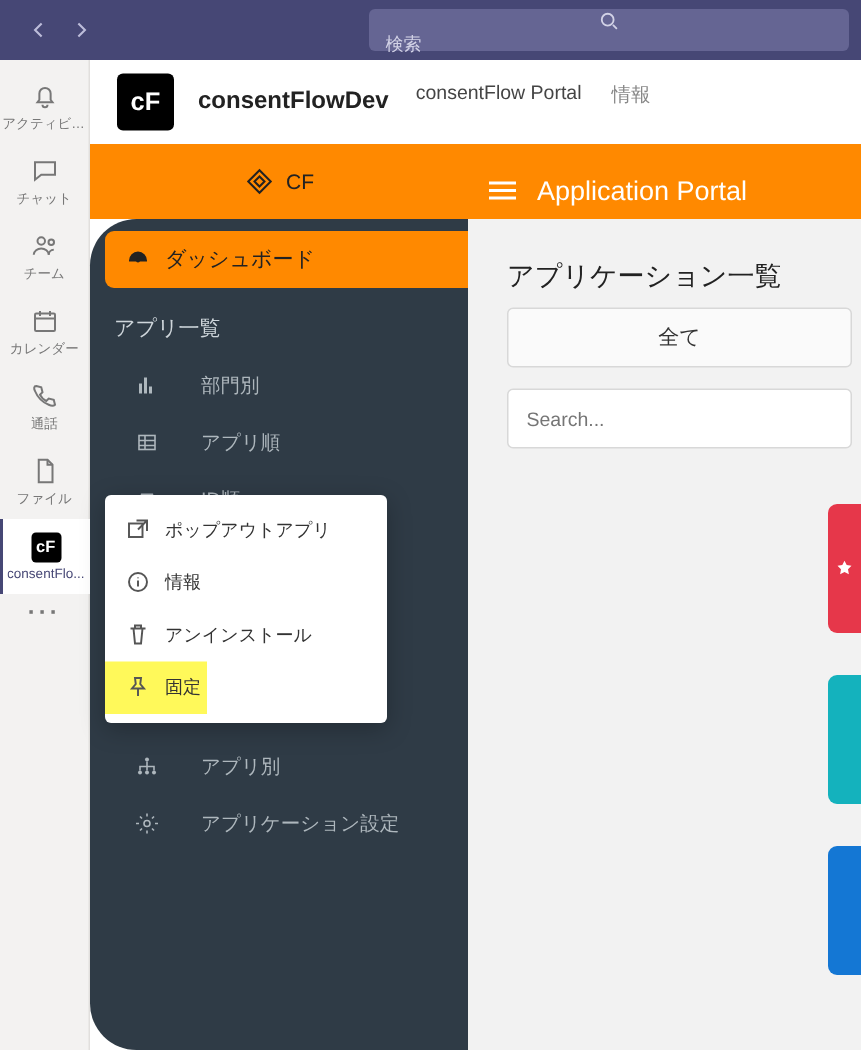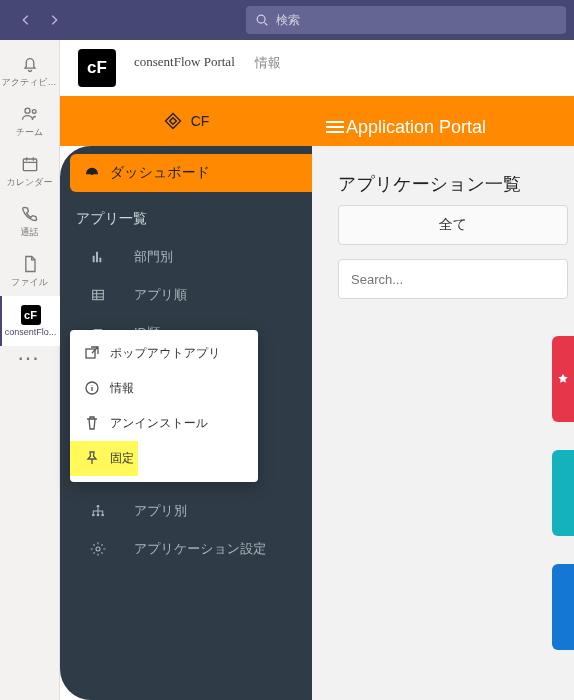--- a/index.html
+++ b/index.html
@@ -3,39 +3,39 @@
 <meta charset="utf-8">
 <style>
 * { margin: 0; padding: 0; box-sizing: border-box; font-family: -apple-system, "Segoe UI", Meiryo, sans-serif; }
 html, body { width: 574px; height: 700px; overflow: hidden; background: #fff; }
 
 
 .titlebar { height: 40px; background: #464775; display: flex; align-items: center; padding: 0 8px; }
 .nav-arrows { display: flex; gap: 4px; margin-left: 6px; }
 .nav-arrow { width: 24px; height: 24px; display: flex; align-items: center; justify-content: center; color: #bdbdda; cursor: pointer; }
 .search-wrap { margin-left: auto; flex: 0 0 320px; }
-.search-box { position: relative; height: 28px; background: #656593; border-radius: 4px; display: flex; align-items: center; padding: 0 8px; color: #d2d2e6; }
+.search-box { position: relative; height: 28px; background: #656593; border-radius: 4px; display: flex; align-items: center; padding: 0 8px; color: #d2d2e6; flex-direction: column; }
 .search-box svg { flex: 0 0 16px; }
 .search-input { background: transparent; border: none; outline: none; color: #d2d2e6; font-size: 12px; margin-left: 6px; width: 100%; }
 .search-input::placeholder { color: #d2d2e6; }
 
 
 .rail { position: absolute; left: 0; top: 40px; bottom: 0; width: 60px; background: #f3f2f1; border-right: 1px solid #e1dfdd; display: flex; flex-direction: column; align-items: center; padding-top: 6px; }
 .rail-item { width: 60px; height: 50px; display: flex; flex-direction: column; align-items: center; justify-content: center; gap: 2px; color: #777; cursor: pointer; font-size: 9px; }
 .rail-item.selected { border-left: 2px solid #464775; color: #464775; background: #fff; }
 .rail-item svg, .rail-logo-box { width: 20px; height: 20px; }
 .rail-logo-box { background: #000; color: #fff; font-weight: 700; font-size: 11px; display: flex; align-items: center; justify-content: center; border-radius: 3px; }
 .rail-label { font-size: 9px; text-align: center; white-space: nowrap; overflow: hidden; max-width: 56px; text-overflow: ellipsis; }
 .rail-more { margin-top: 4px; color: #777; font-weight: 700; letter-spacing: 2px; cursor: pointer; }
 
 
 .app-header { position: absolute; left: 60px; top: 40px; right: 0; height: 56px; background: #fff; display: flex; align-items: center; padding: 0 18px; gap: 16px; }
 .app-logo { width: 38px; height: 38px; background: #000; color: #fff; display: flex; align-items: center; justify-content: center; font-weight: 700; border-radius: 4px; font-size: 17px; }
 .app-title { font-weight: 700; font-size: 16px; color: #222; }
-.app-tab { font-size: 13px; color: #444; padding: 18px 2px 28px; cursor: pointer; font-family: Liberation Serif, serif; }
+.app-tab { font-size: 13px; color: #444; padding: 18px 2px 28px; cursor: pointer; }
 .app-tab.active { border-bottom: 3px solid #464775; }
 .app-tab.secondary { color: #888; }
 
 
 .orange-head { position: absolute; left: 60px; top: 96px; width: 252px; height: 50px; background: #ff8900; display: flex; align-items: center; justify-content: center; gap: 8px; color: #222; font-size: 14px; }
 .sidenav { position: absolute; left: 60px; top: 146px; width: 304px; bottom: 0; background: #2f3b46; color: #cfd6db; font-size: 14px; border-radius: 31px; }
 .sn-item { display: flex; align-items: center; gap: 10px; padding: 10px 16px; cursor: pointer; }
 .sn-item.lv2 { padding-left: 30px; font-size: 13px; color: #aeb7bd; gap: 28px; }
 .sn-item.active { background: #ff8900; color: #222; border-radius: 6px; margin: 8px 10px; padding: 10px 14px; }
 .sn-item svg { flex: 0 0 16px; width: 16px; height: 16px; }
@@ -43,21 +43,21 @@
 .admin-row { background: #3b4753; border-radius: 4px; margin: 6px 10px; padding: 10px 12px; display: flex; align-items: center; gap: 10px; cursor: pointer; }
 .green-btn { background: #27ae33; color: #fff; margin: 12px 10px; padding: 12px 10px; border-radius: 4px; display: flex; align-items: center; justify-content: center; gap: 8px; cursor: pointer; font-size: 14px; }
 
 
 .ctx-menu { position: absolute; left: 70px; top: 330px; width: 188px; background: #fff; border-radius: 4px; box-shadow: 0 4px 16px rgba(0,0,0,0.25); padding: 6px 0; z-index: 50; }
 .ctx-item { display: flex; gap: 10px; padding: 9px 14px; font-size: 12px; color: #333; cursor: pointer; }
 .ctx-item.hl { background: linear-gradient(to right, #fff95a 0, #fff95a 68px, transparent 68px); }
 .ctx-item svg { width: 16px; height: 16px; flex: 0 0 16px; }
 
 
-.right-head { position: absolute; left: 312px; top: 96px; right: 0; height: 62px; background: #ff8900; display: flex; align-items: center; gap: 2px; padding: 0 14px; color: #fff; font-size: 18px; }
+.right-head { position: absolute; left: 312px; top: 96px; right: 0; height: 62px; background: #ff8900; display: flex; align-items: center; gap: 14px; padding: 0 14px; color: #fff; font-size: 18px; }
 .hamburger { display: flex; flex-direction: column; gap: 3px; cursor: pointer; }
 .hamburger span { width: 18px; height: 2px; background: #fff; display: block; }
 .right-body { position: absolute; left: 312px; top: 146px; right: 0; bottom: 0; background: #f2f2f2; padding: 26px 0 0 26px; }
 .panel-title { font-size: 18px; color: #222; margin-bottom: 9px; }
 .filter-btn { width: 230px; height: 40px; border: 1px solid #d8d8d8; background: #fafafa; border-radius: 4px; display: flex; align-items: center; justify-content: center; font-size: 14px; color: #333; cursor: pointer; margin-bottom: 14px; }
 .search-field { width: 230px; height: 40px; border: 1px solid #d8d8d8; background: #fff; border-radius: 4px; display: flex; align-items: center; padding: 0 12px; }
 .search-field input { border: none; outline: none; font-size: 13px; width: 100%; }
 .tile-strip { position: absolute; right: 0; top: 190px; width: 22px; display: flex; flex-direction: column; gap: 28px; }
 .tile { height: 86px; border-top-left-radius: 6px; border-bottom-left-radius: 6px; display: flex; align-items: center; justify-content: center; color: #fff; }
 .tile.red { background: #e6374a; }
@@ -94,20 +94,26 @@
 <div class="rail">
   <div class="rail-item">
     <svg viewBox="0 0 24 24" fill="none" stroke="currentColor" stroke-width="1.6">
         <path d="M6 17h12l-1.5-2V10a4.5 4.5 0 0 0-9 0v5L6 17z"></path>
         <path d="M10 19a2 2 0 0 0 4 0"></path>
       </svg>
     <span class="rail-label">アクティビティ</span>
   </div>
   <div class="rail-item">
     <svg viewBox="0 0 24 24" fill="none" stroke="currentColor" stroke-width="1.6">
+        <path d="M4 5h16v10H9l-5 4V5z"></path>
+      </svg>
+    <span class="rail-label">チャット</span>
+  </div>
+  <div class="rail-item">
+    <svg viewBox="0 0 24 24" fill="none" stroke="currentColor" stroke-width="1.6">
         <circle cx="9" cy="8" r="3"></circle>
         <circle cx="17" cy="9" r="2.2"></circle>
         <path d="M3 19c0-3 3-5 6-5s6 2 6 5"></path>
         <path d="M15 19c0-2 1.5-4 4-4"></path>
       </svg>
     <span class="rail-label">チーム</span>
   </div>
   <div class="rail-item">
     <svg viewBox="0 0 24 24" fill="none" stroke="currentColor" stroke-width="1.6">
         <rect x="4" y="6" width="16" height="14" rx="1"></rect>
@@ -130,20 +136,21 @@
   </div>
   <div class="rail-item selected">
     <div class="rail-logo-box">cF</div>
     <span class="rail-label">consentFlo...</span>
   </div>
   <div class="rail-more">···</div>
 </div>
 
 <div class="app-header">
   <div class="app-logo">cF</div>
+  <div class="app-title">consentFlowDev</div>
   <div class="app-tab active">consentFlow Portal</div>
   <div class="app-tab secondary">情報</div>
 </div>
 
 <div class="orange-head">
   <svg viewBox="0 0 24 24" width="20" height="20" fill="none" stroke="#222" stroke-width="1.6">
       <path d="M3 12 12 3l9 9-9 9-9-9z"></path>
       <path d="M8 12l4-4 4 4-4 4-4-4z"></path>
     </svg>
   <span>CF</span>

